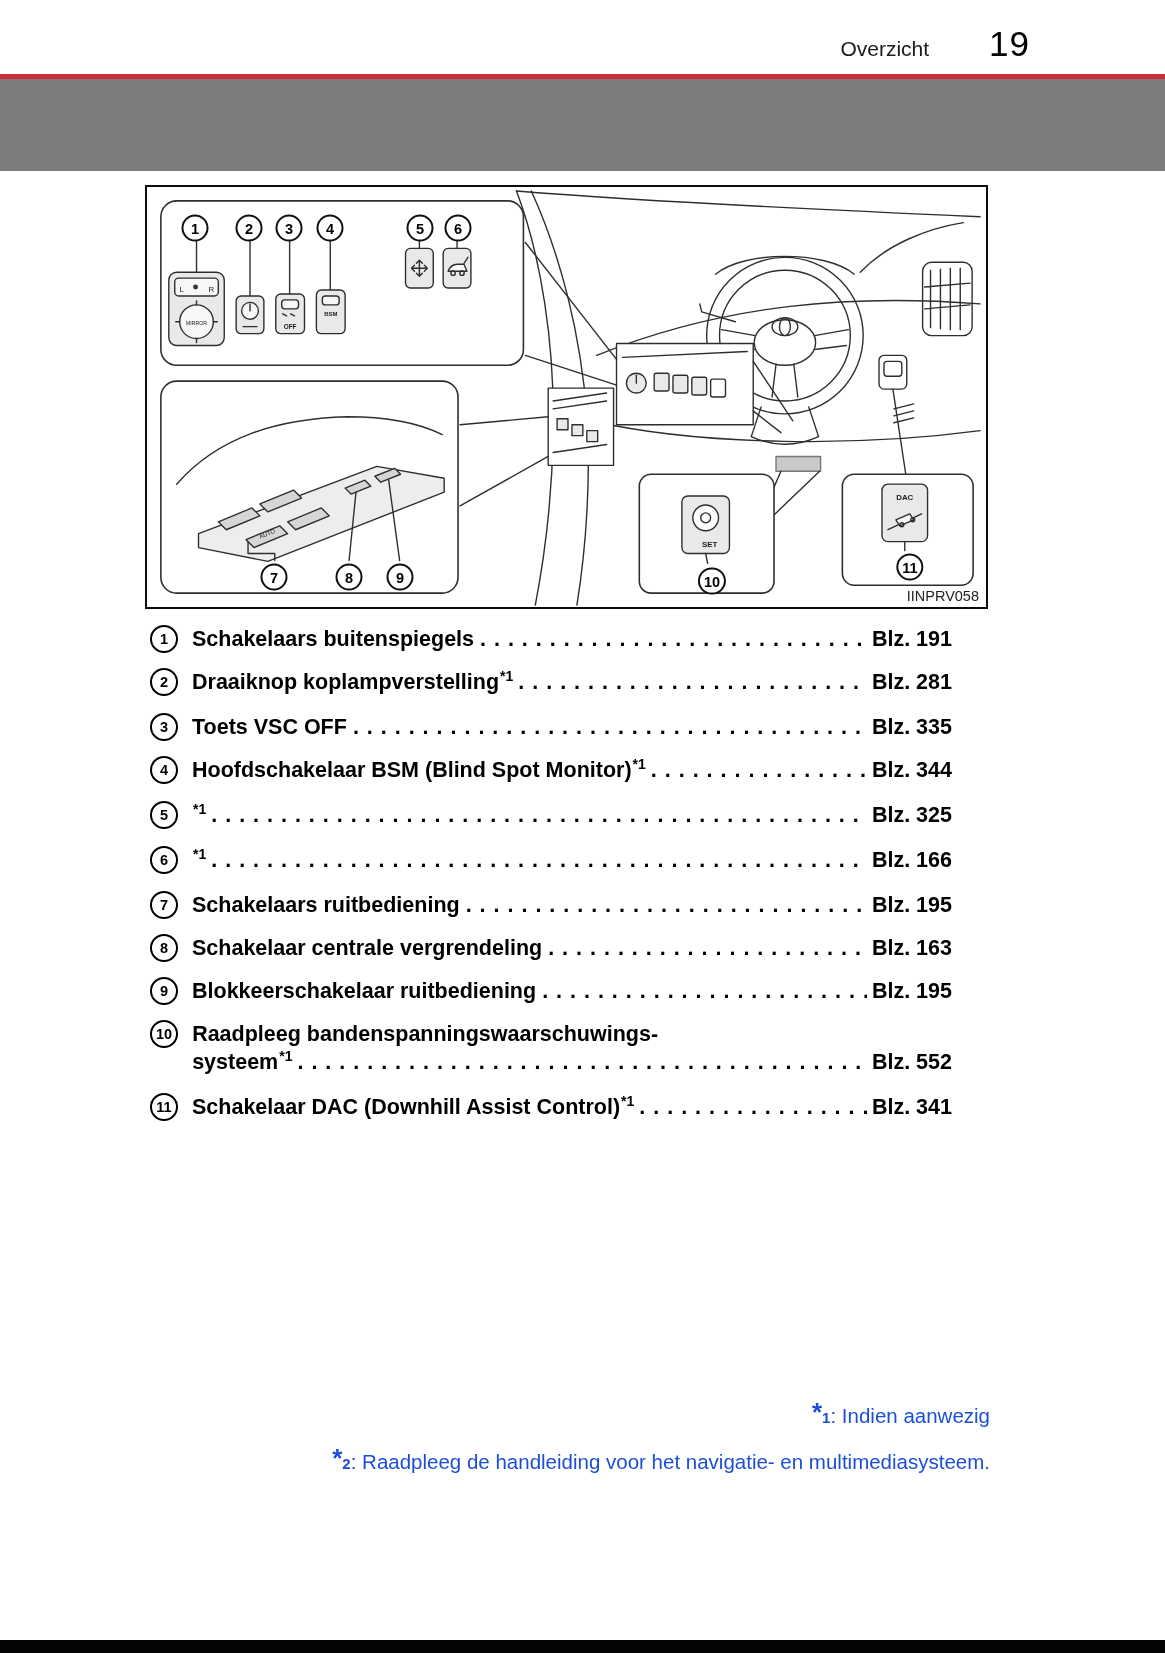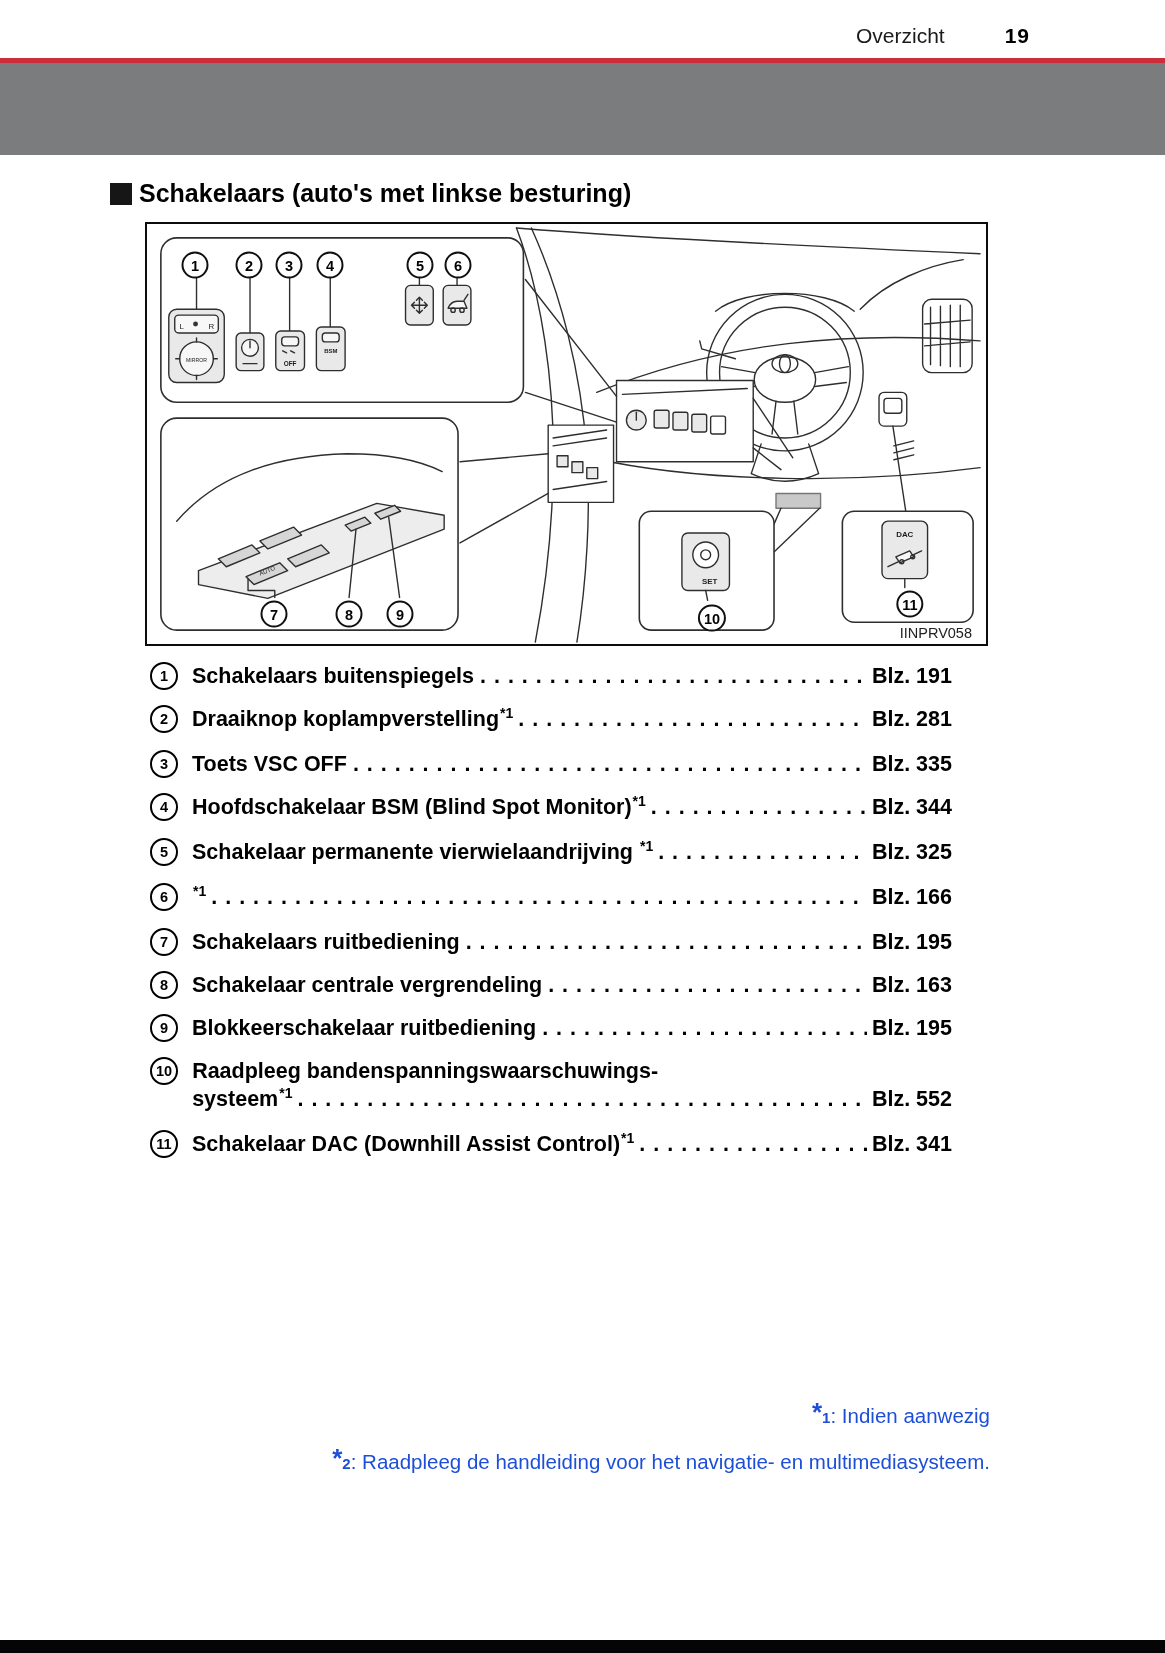--- a/index.html
+++ b/index.html
@@ -5,39 +5,39 @@
   * { box-sizing: border-box; }
   body { margin: 0; background: #ffffff; }
   .page {
     position: relative; width: 1165px; height: 1653px; background: #fff;
     font-family: "Liberation Sans", sans-serif; color: #000; overflow: hidden;
   }
 
   
   .header { display: flex; justify-content: flex-end; align-items: baseline; gap: 60px; padding: 24px 135px 10px 0; }
   .header-label { font-size: 21px; color: #1a1a1a; }
-  .page-number { font-size: 21px; font-weight: bold; letter-spacing: 1px; }
+  .page-number { font-size: 35px; font-weight: normal; letter-spacing: 1px; }
   .red-rule { height: 5px; background: var(--accent-red, #cb2d3b); }
   .gray-band { height: 92px; background: var(--band-gray, #7a7c7e); }
 
   
   .section-title-row { display: flex; align-items: center; gap: 7px; margin: 24px 0 0 110px; }
   .section-bullet { width: 22px; height: 22px; background: #161616; flex: none; }
   .section-title-row h1 { margin: 0; font-size: 25px; font-weight: bold; }
 
   
   .figure { position: relative; margin: 14px 0 0 145px; width: 843px; height: 424px; border: 2px solid #0c0c0c; background: #fff; }
   .figure svg { position: absolute; inset: 0; width: 100%; height: 100%; }
   .callout {
     position: absolute; min-width: 27px; height: 27px; padding: 0 4px;
     border: 2px solid #101010; border-radius: 14px; background: #fff;
     display: flex; align-items: center; justify-content: center;
     font-size: 14.5px; font-weight: bold; transform: translate(-50%, -50%);
   }
-  .figure-caption { position: absolute; right: 14px; bottom: 3px; font-size: 14.5px; color: #222; }
+  .figure-caption { position: absolute; right: 7px; bottom: 3px; font-size: 14.5px; color: #222; }
 
   
   .toc { margin: 16px 0 0 150px; width: 802px; }
   .toc-item { display: flex; align-items: flex-start; margin-bottom: 15px; }
   .toc-num {
     flex: none; min-width: 28px; height: 28px; padding: 0 4px;
     border: 2px solid #000; border-radius: 14px;
     display: flex; align-items: center; justify-content: center;
     font-size: 14.5px; font-weight: bold; margin-right: 14px;
   }
@@ -62,24 +62,20 @@
 
 <div class="page">
 
   <div class="header">
     <span class="header-label">Overzicht</span>
     <span class="page-number">19</span>
   </div>
   <div class="red-rule"></div>
   <div class="gray-band"></div>
 
-  <div class="section-title-row">
-    <span class="section-bullet"></span>
-    <h1>Schakelaars (auto's met linkse besturing)</h1>
-  </div>
 
   <div class="figure">
     <svg viewBox="0 0 843 424">
       <g fill="none" stroke="#2e2e2e" stroke-width="1.4" stroke-linecap="round" stroke-linejoin="round">
 
         <path d="M371,4 C396,70 410,160 408,250 C407,310 400,370 390,422"></path>
         <path d="M386,4 C416,70 436,150 442,230 C446,290 442,360 432,422"></path>
         <path d="M371,4 C520,16 700,24 839,30"></path>
         <path d="M452,170 C580,118 710,108 839,118"></path>
         <path d="M446,236 C560,262 720,262 839,246"></path>
@@ -280,21 +276,20 @@
         <span class="toc-leader"></span>
         <span class="toc-ref">Blz. 344</span>
       </div>
         </div>
     </div>
 
     <div class="toc-item">
       <span class="toc-num">5</span>
       <div class="toc-body">
           <div class="toc-line">
-        <span>Schakelaar permanente vierwielaandrijving </span>
         <span class="toc-sup">*1</span>
         <span class="toc-leader"></span>
         <span class="toc-ref">Blz. 325</span>
       </div>
         </div>
     </div>
 
     <div class="toc-item">
       <span class="toc-num">6</span>
       <div class="toc-body">

